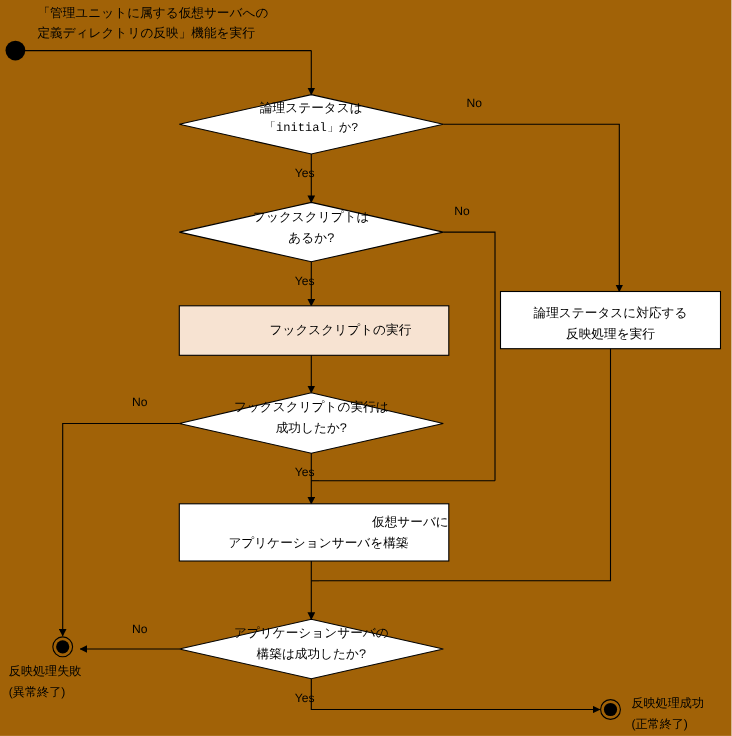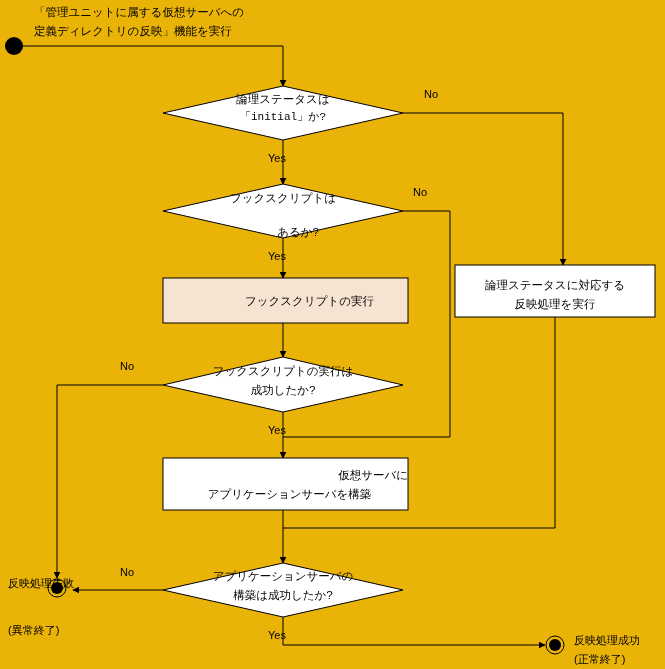--- a/index.html
+++ b/index.html
@@ -7,21 +7,21 @@
     padding: 0;
     background: #ffffff;
   }
   body {
     font-family: "Liberation Sans", sans-serif;
   }
   #canvas {
     position: relative;
     width: 665px;
     height: 669px;
-    background: #eab308;
+    background: #a16207;
     overflow: hidden;
   }
   svg.layer {
     position: absolute;
     left: 0;
     top: 0;
     width: 665px;
     height: 669px;
   }
   .lbl {
@@ -118,21 +118,21 @@
 
   <div class="lbl" style="left:34px; top:4px;">「管理ユニットに属する仮想サーバへの</div>
   <div class="lbl" style="left:34px; top:23px;">定義ディレクトリの反映」機能を実行</div>
 
   <div class="lbl center" style="left:183px; top:91px; width:200px;">論理ステータスは</div>
   <div class="lbl center mono" style="left:183px; top:110px; width:200px;">「initial」か?</div>
   <div class="yn" style="left:268px; top:152px;">Yes</div>
   <div class="yn" style="left:424px; top:88px;">No</div>
 
   <div class="lbl center" style="left:183px; top:190px; width:200px;">フックスクリプトは</div>
-  <div class="lbl center" style="left:198px; top:209px; width:200px;margin-top:15px;">あるか?</div>
+  <div class="lbl center" style="left:183px; top:209px; width:200px;">あるか?</div>
   <div class="yn" style="left:268px; top:250px;">Yes</div>
   <div class="yn" style="left:413px; top:186px;">No</div>
 
   <div class="lbl center" style="left:163px; top:293px; width:245px;padding-left:24px;">フックスクリプトの実行</div>
 
   <div class="lbl center" style="left:455px; top:277px; width:200px;">論理ステータスに対応する</div>
   <div class="lbl center" style="left:455px; top:296px; width:200px;">反映処理を実行</div>
 
   <div class="lbl center" style="left:173px; top:363px; width:220px;">フックスクリプトの実行は</div>
   <div class="lbl center" style="left:173px; top:382px; width:220px;">成功したか?</div>
@@ -140,19 +140,19 @@
   <div class="yn" style="left:120px; top:360px;">No</div>
 
   <div class="lbl center" style="left:163px; top:467px; width:245px;text-align:right;">仮想サーバに</div>
   <div class="lbl center" style="left:167px; top:486px; width:245px;">アプリケーションサーバを構築</div>
 
   <div class="lbl center" style="left:173px; top:568px; width:220px;text-align:center;">アプリケーションサーバの</div>
   <div class="lbl center" style="left:173px; top:587px; width:220px;">構築は成功したか?</div>
   <div class="yn" style="left:268px; top:629px;">Yes</div>
   <div class="yn" style="left:120px; top:566px;">No</div>
 
-  <div class="lbl small" style="left:8px; top:576px;text-align:center;">反映処理失敗</div>
+  <div class="lbl small" style="left:8px; top:604px;text-align:center;">反映処理失敗</div>
   <div class="lbl small" style="left:8px; top:623px;">(異常終了)</div>
 
   <div class="lbl small" style="left:574px; top:633px;">反映処理成功</div>
   <div class="lbl small" style="left:574px; top:652px;">(正常終了)</div>
 
 </div>
 
 </body></html>

